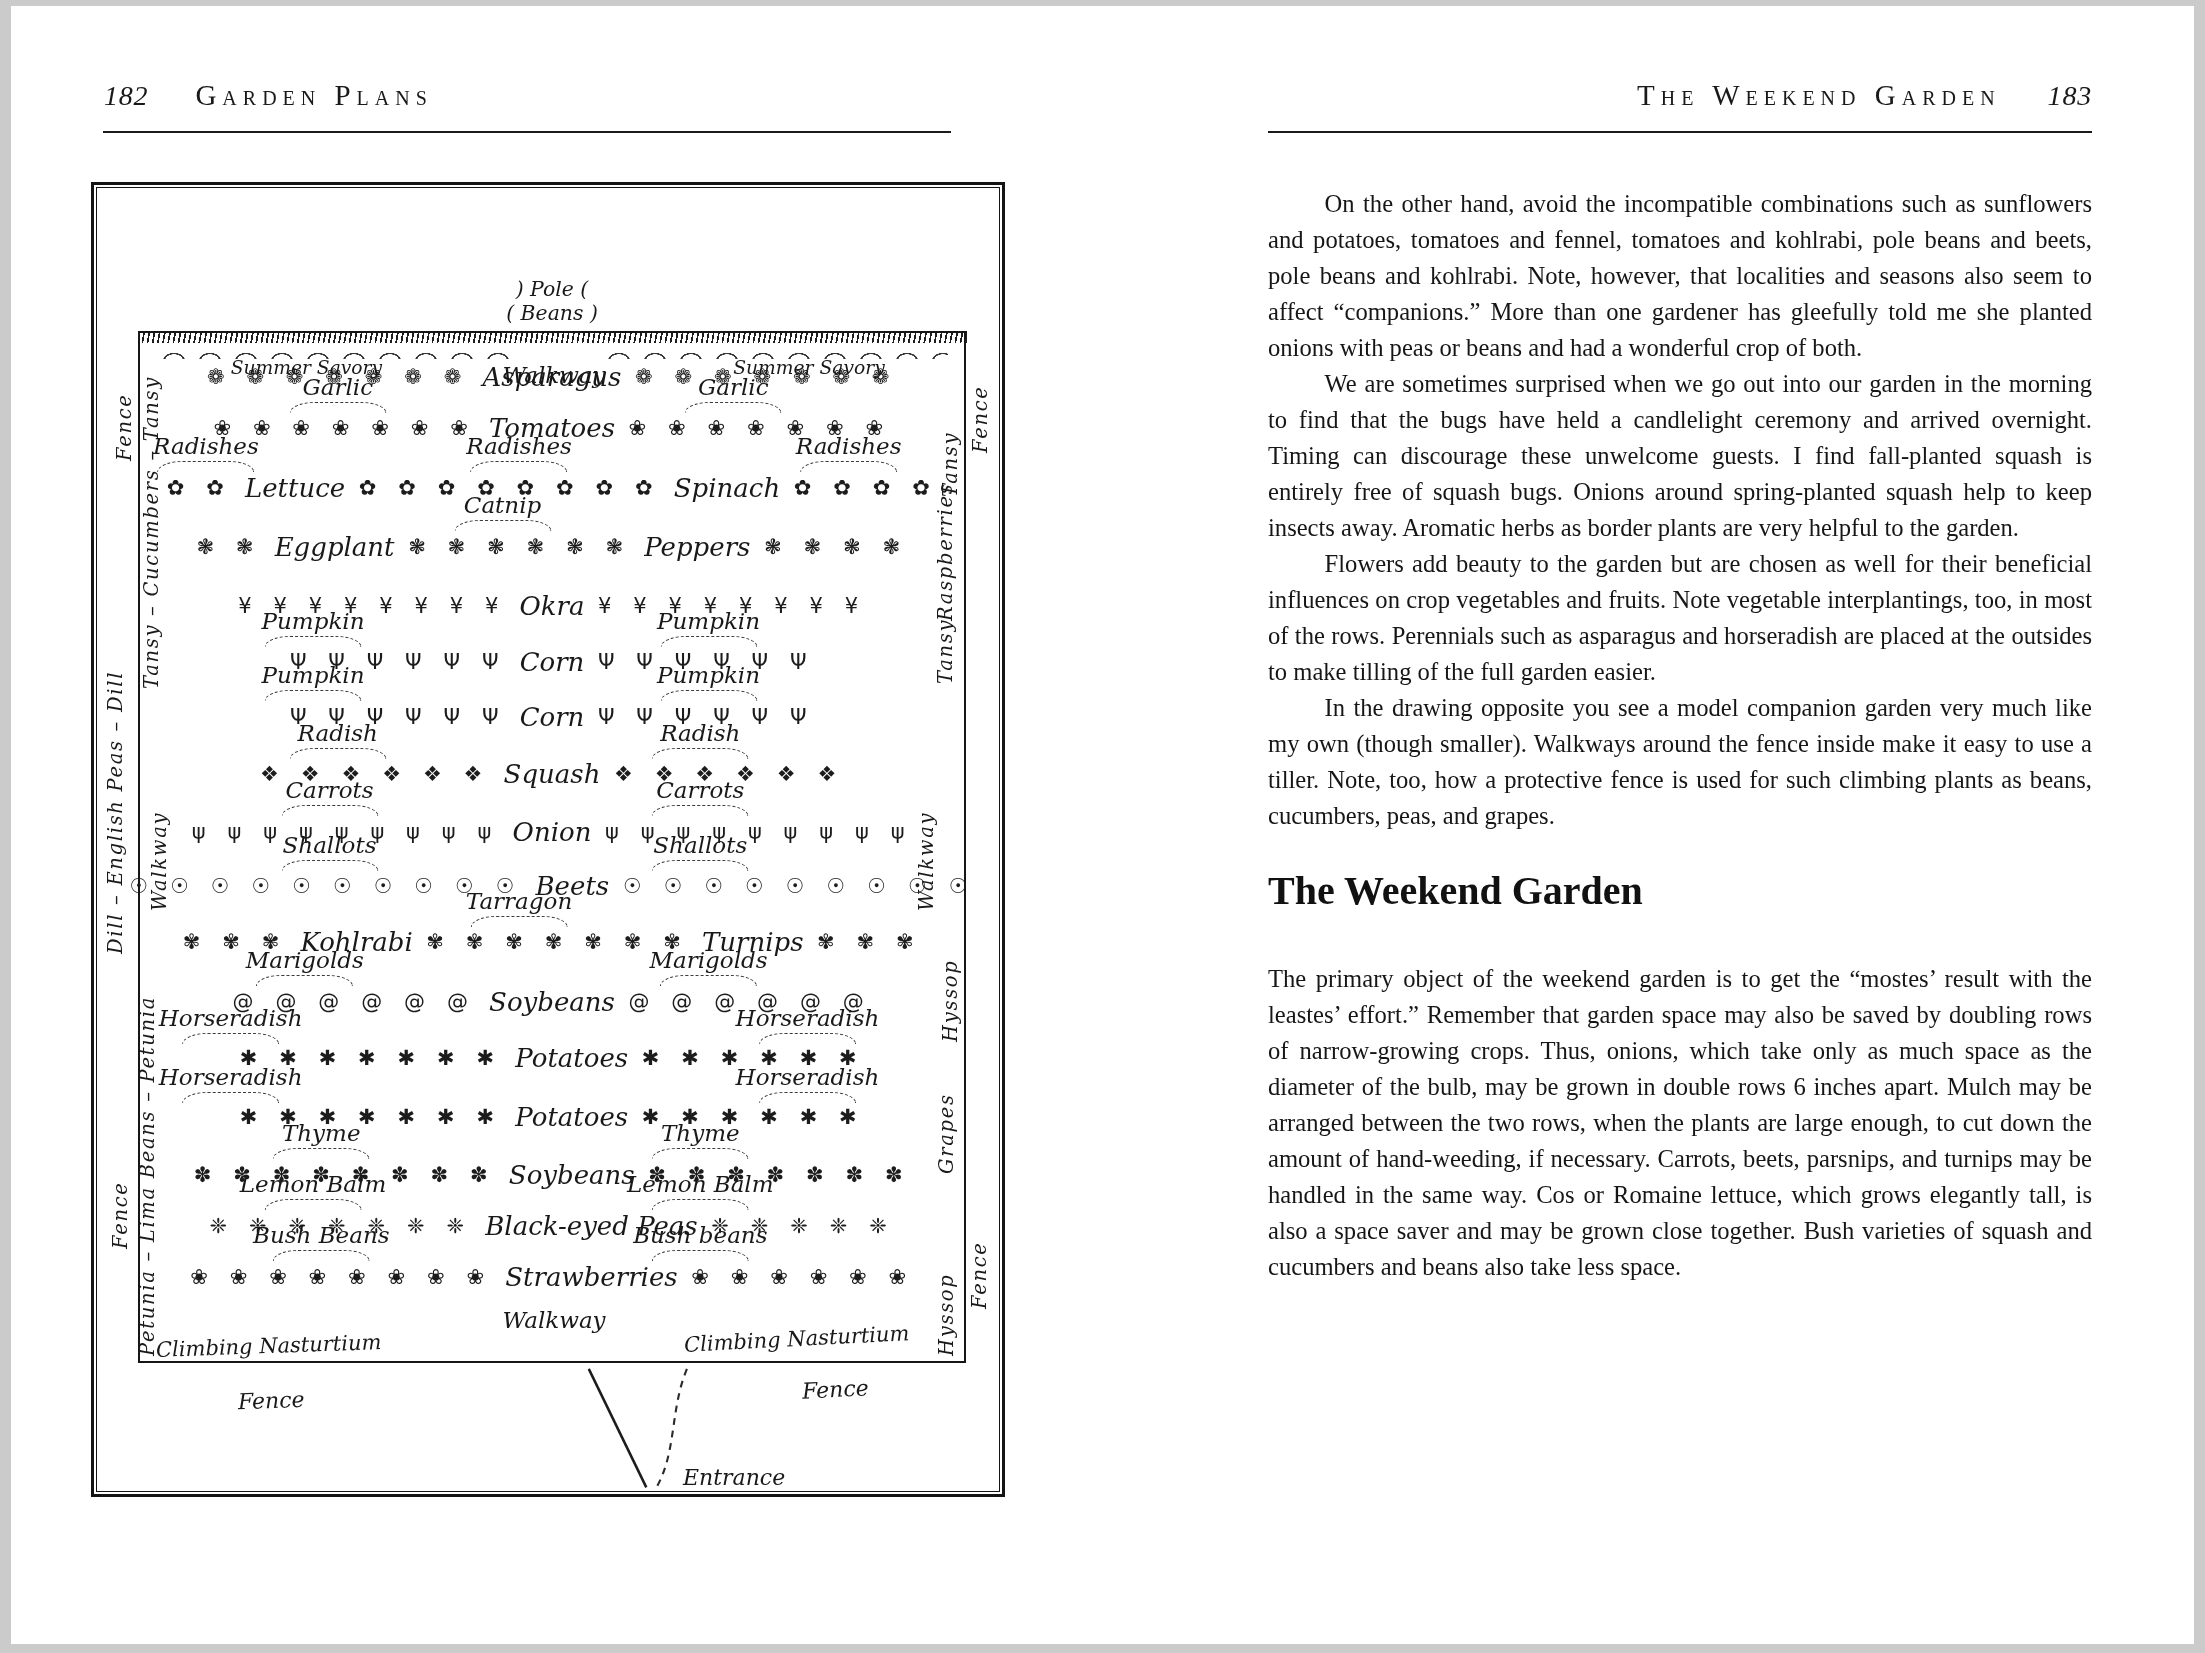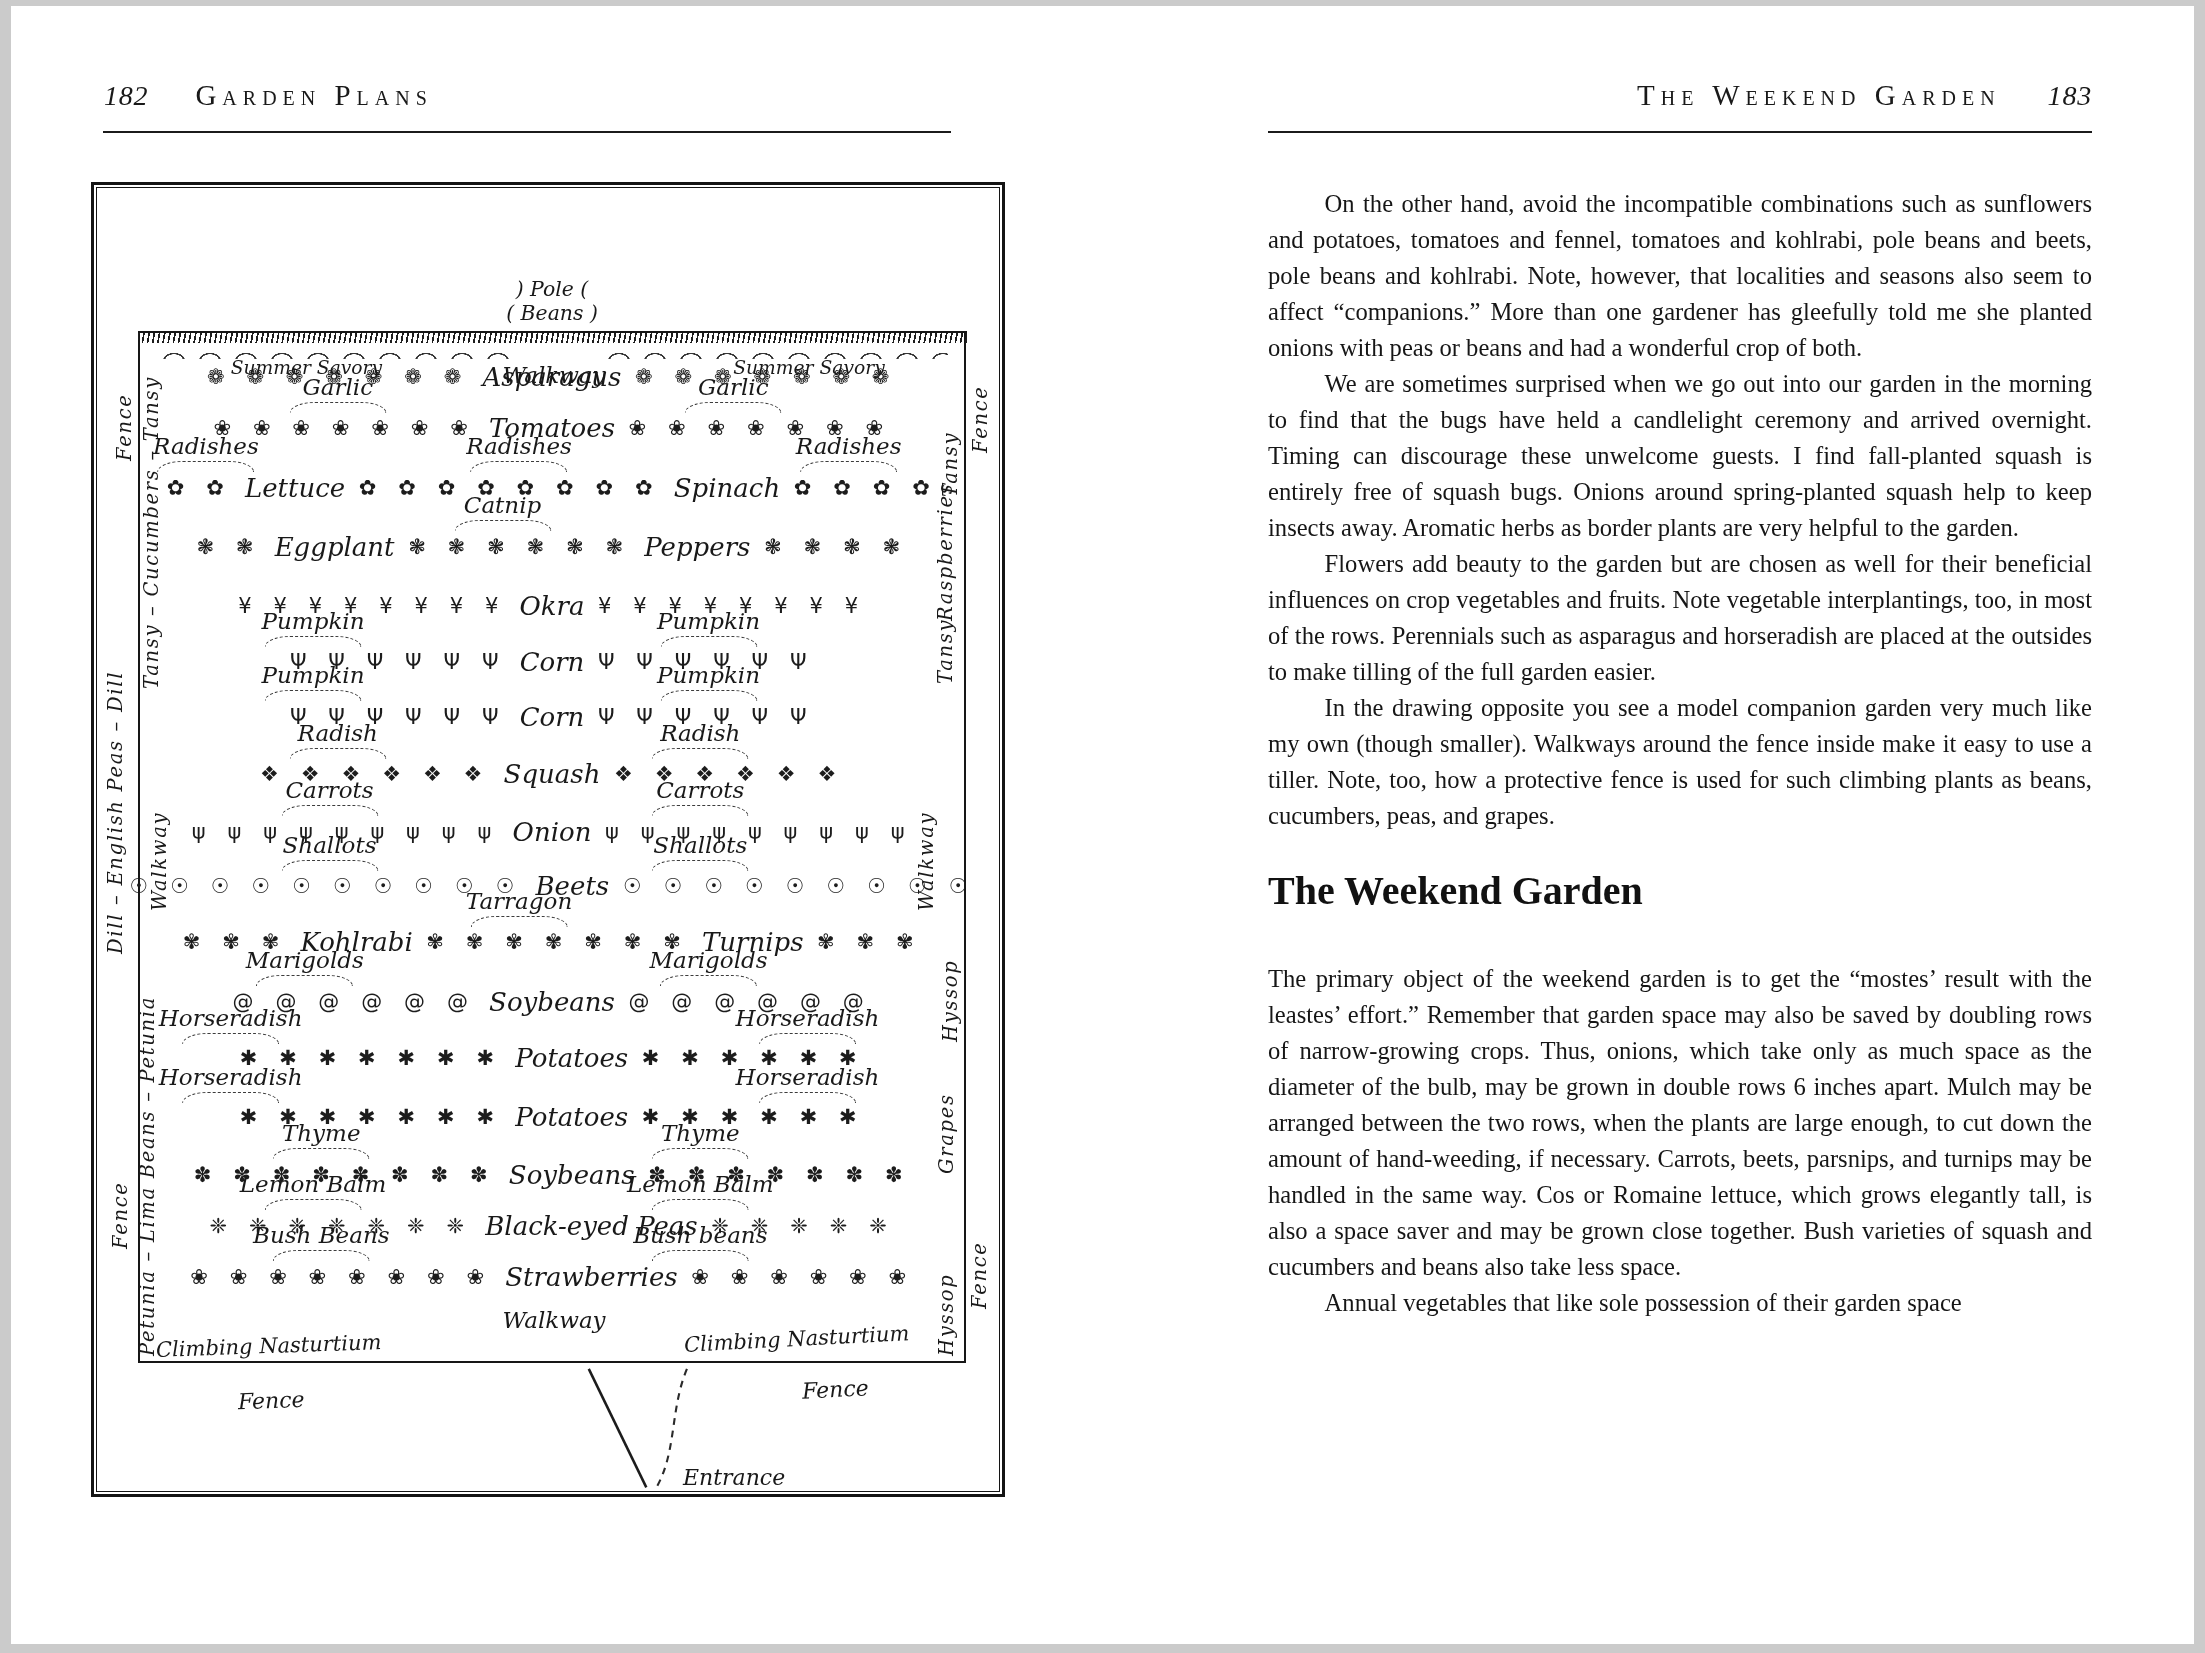--- a/index.html
+++ b/index.html
@@ -330,17 +330,16 @@
       <div class="vlab hand" style="left: 841px; top: 1087px; height: 85px;">Hyssop</div>
     </div>
 
   <div class="bodycol" id="bodycol">
       <p class="ind">On the other hand, avoid the incompatible combinations such as sunflowers and potatoes, tomatoes and fennel, tomatoes and kohlrabi, pole beans and beets, pole beans and kohlrabi. Note, however, that localities and seasons also seem to affect “companions.” More than one gardener has gleefully told me she planted onions with peas or beans and had a wonderful crop of both.</p>
       <p class="ind">We are sometimes surprised when we go out into our garden in the morning to find that the bugs have held a candlelight ceremony and arrived overnight. Timing can discourage these unwelcome guests. I find fall-planted squash is entirely free of squash bugs. Onions around spring-planted squash help to keep insects away. Aromatic herbs as border plants are very helpful to the garden.</p>
       <p class="ind">Flowers add beauty to the garden but are chosen as well for their beneficial influences on crop vegetables and fruits. Note vegetable interplantings, too, in most of the rows. Perennials such as asparagus and horseradish are placed at the outsides to make tilling of the full garden easier.</p>
       <p class="ind">In the drawing opposite you see a model companion garden very much like my own (though smaller). Walkways around the fence inside make it easy to use a tiller. Note, too, how a protective fence is used for such climbing plants as beans, cucumbers, peas, and grapes.</p>
       <h2>The Weekend Garden</h2>
       <p>The primary object of the weekend garden is to get the “mostes’ result with the leastes’ effort.” Remember that garden space may also be saved by doubling rows of narrow-growing crops. Thus, onions, which take only as much space as the diameter of the bulb, may be grown in double rows 6 inches apart. Mulch may be arranged between the two rows, when the plants are large enough, to cut down the amount of hand-weeding, if necessary. Carrots, beets, parsnips, and turnips may be handled in the same way. Cos or Romaine lettuce, which grows elegantly tall, is also a space saver and may be grown close together. Bush varieties of squash and cucumbers and beans also take less space.</p>
-      <p class="ind">Annual vegetables that like sole possession of their garden space</p>
     </div>
 
 </div>
 
 
 </body></html>

